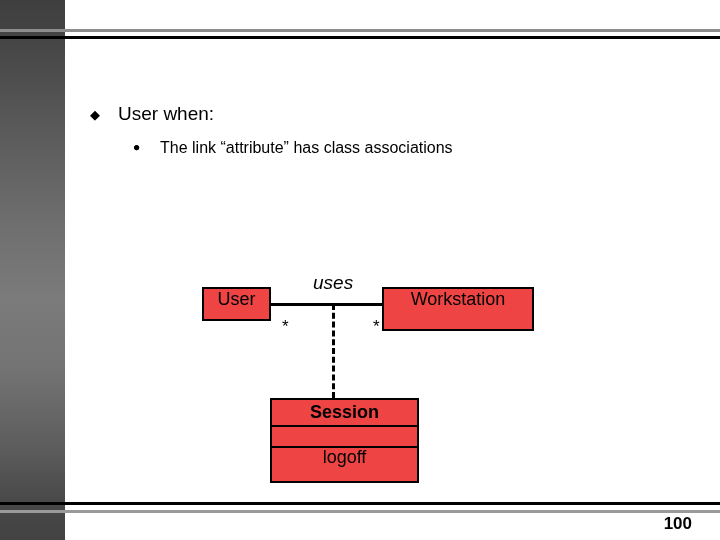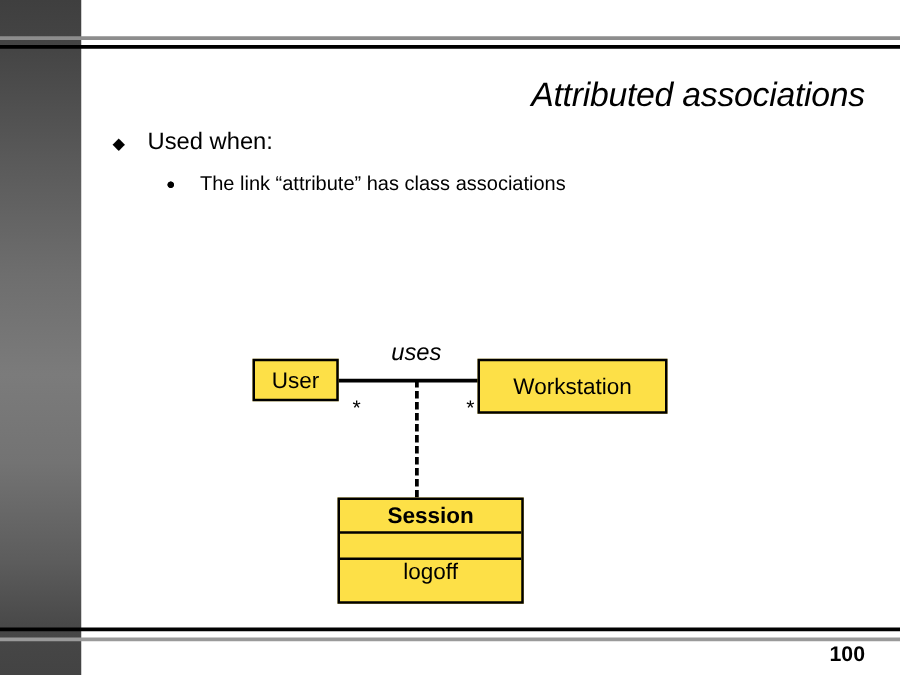--- a/index.html
+++ b/index.html
@@ -127,25 +127,25 @@
     top: 0;
     width: 720px;
     height: 540px;
     pointer-events: none;
     margin-top: 43px;
   }
   .uml-box {
     position: absolute;
     box-sizing: border-box;
     border: 2px solid #000000;
-    background: #fde047;
+    background: #ef4444;
     font-size: 18px;
     color: #000000;
     display: flex;
-    align-items: center;
+    align-items: flex-start;
     justify-content: center;
     pointer-events: auto;
   }
   #box-user {
     left: 202px;
     top: 244px;
     width: 69px;
     height: 34px;
   }
   #box-workstation {
@@ -245,26 +245,25 @@
 
 <div id="slide">
 
   <div id="sidebar"></div>
 
   <div class="rule" id="rule-top-gray"></div>
   <div class="rule" id="rule-top-black"></div>
   <div class="rule" id="rule-bottom-black"></div>
   <div class="rule" id="rule-bottom-gray"></div>
 
-  <div id="title">Attributed associations</div>
 
   <div id="body">
     <div class="bullet-l1">
       <span class="marker">◆</span>
-      <span>Used when:</span>
+      <span>User when:</span>
     </div>
     <div class="bullet-l2">
       <span class="marker">●</span>
     </div>
     <div class="bullet-l2">
       <span class="marker">●</span>
       <span>The link “attribute” has class associations</span>
     </div>
   </div>
 

